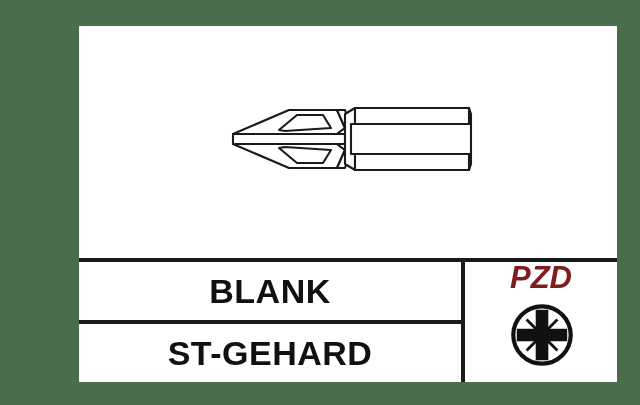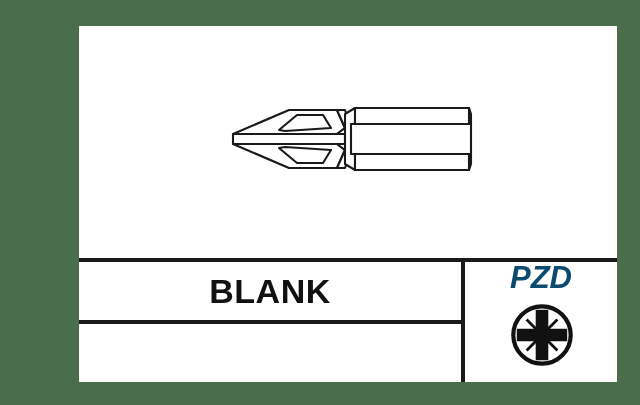--- a/index.html
+++ b/index.html
@@ -105,21 +105,21 @@
   }
   #drive-code {
     position: absolute;
     left: 0;
     top: 2px;
     width: 152px;
     text-align: center;
     font-size: 31px;
     font-weight: bold;
     font-style: italic;
-    color: #0c4a6e;
+    color: #7f1d1d;
     line-height: 1;
     white-space: nowrap;
   }
   #drive-symbol {
     position: absolute;
     left: 42px;
     top: 40px;
     width: 70px;
     height: 70px;
   }
@@ -162,20 +162,21 @@
   </div>
 
   <div id="spec-table">
 
     <div class="hrule" id="rule-top"></div>
     <div class="hrule" id="rule-mid"></div>
     <div class="vrule" id="rule-vert"></div>
 
     <div class="text-cell" id="cell-blank">BLANK</div>
 
+    <div class="text-cell" id="cell-material">ST-GEHARD</div>
 
     <div id="drive-cell">
       <div id="drive-code">PZD</div>
 
       <svg id="drive-symbol" viewBox="0 0 100 100">
 
         <circle cx="50" cy="50" r="41" fill="#ffffff" stroke="#111111" stroke-width="6"></circle>
 
         <g stroke="#111111" stroke-width="4" stroke-linecap="butt">
           <line x1="28" y1="28" x2="72" y2="72"></line>

